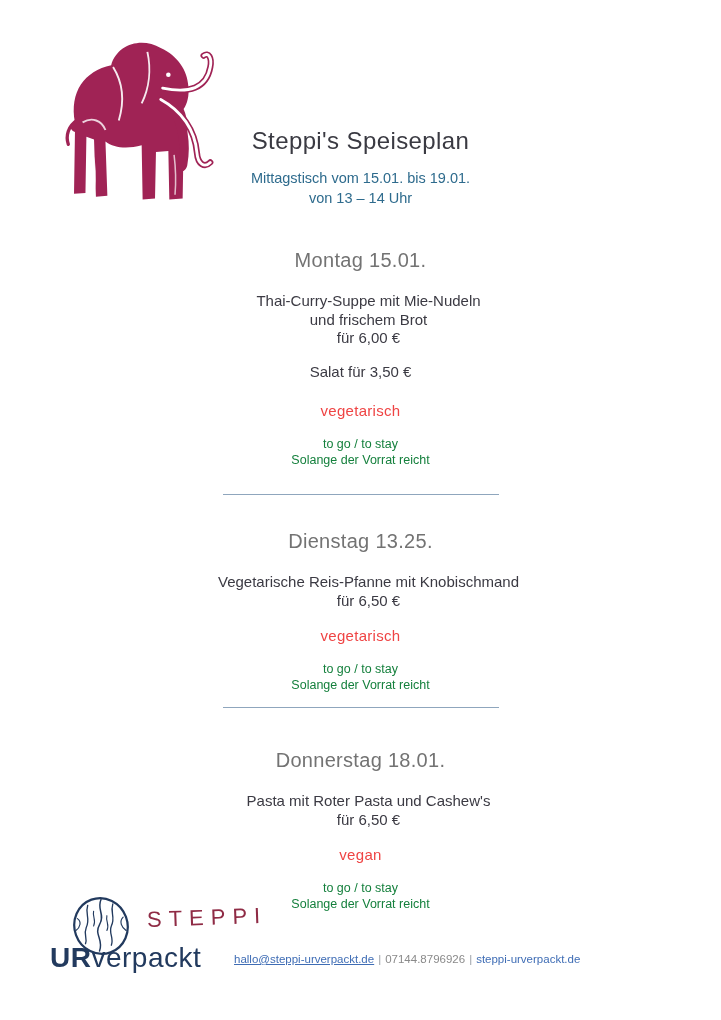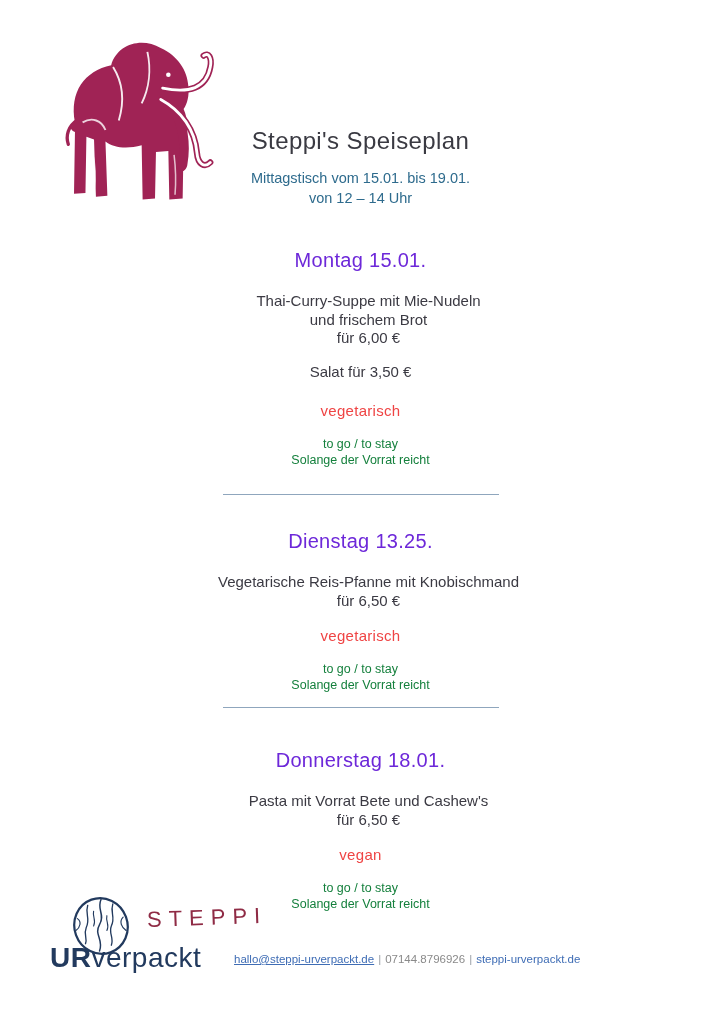--- a/index.html
+++ b/index.html
@@ -33,21 +33,21 @@
   
   .day-section { }
   .sec-1 { margin-top: 40px; }
   .sec-2 { margin-top: 34px; }
   .sec-3 { margin-top: 40px; }
   .day-title {
     margin: 0;
     font-size: 20px;
     line-height: 24px;
     font-weight: 500;
-    color: #6d28d9;
+    color: #737373;
     letter-spacing: 0.3px;
   }
   .dish-block { margin-top: 20px; margin-left: 16px; }
   .dish-line { font-size: 15px; line-height: 18.5px; color: #3b3a43; }
   .extra-line { margin-top: 15px; }
   .diet-label { font-size: 15px; color: #ef4444; letter-spacing: 0.3px; text-align: center; }
   .diet-gap-a { margin-top: 21px; }
   .diet-gap-b { margin-top: 17px; }
   .notes-block { margin-top: 18px; color: #15803d; }
   .note-line { font-size: 12.5px; line-height: 15.5px; }
@@ -128,21 +128,21 @@
     <path d="M30 100 C40 94 50 98 54 108" fill="none" stroke="#ffffff" stroke-width="2" opacity="0.8"></path>
     <path d="M40 130 C44 146 44 160 42 172" fill="none" stroke="#ffffff" stroke-width="1.6" opacity="0.7"></path>
     <path d="M126 134 C128 150 128 164 127 176" fill="none" stroke="#ffffff" stroke-width="1.6" opacity="0.7"></path>
     <circle cx="120" cy="50" r="2.4" fill="#ffffff"></circle>
   </svg>
 
   <div class="header-block">
     <h1 class="page-title">Steppi's Speiseplan</h1>
     <div class="subtitle-wrap">
       <div class="subtitle-line">Mittagstisch vom 15.01. bis 19.01.</div>
-      <div class="subtitle-line">von 12 – 14 Uhr</div>
+      <div class="subtitle-line">von 13 – 14 Uhr</div>
     </div>
   </div>
 
   <section class="day-section sec-1">
     <h2 class="day-title">Montag 15.01.</h2>
     <div class="dish-block">
       <div class="dish-line">Thai-Curry-Suppe mit Mie-Nudeln</div>
       <div class="dish-line">und frischem Brot</div>
       <div class="dish-line">für 6,00 €</div>
     </div>
@@ -167,21 +167,21 @@
       <div class="note-line">to go / to stay</div>
       <div class="note-line">Solange der Vorrat reicht</div>
     </div>
   </section>
 
   <div class="divider divider-2"></div>
 
   <section class="day-section sec-3">
     <h2 class="day-title">Donnerstag 18.01.</h2>
     <div class="dish-block">
-      <div class="dish-line">Pasta mit Vorrat Bete und Cashew's</div>
+      <div class="dish-line">Pasta mit Roter Pasta und Cashew's</div>
       <div class="dish-line">für 6,50 €</div>
     </div>
     <div class="diet-label diet-gap-b">vegan</div>
     <div class="notes-block">
       <div class="note-line">to go / to stay</div>
       <div class="note-line">Solange der Vorrat reicht</div>
     </div>
   </section>
 
   <div class="brand">

